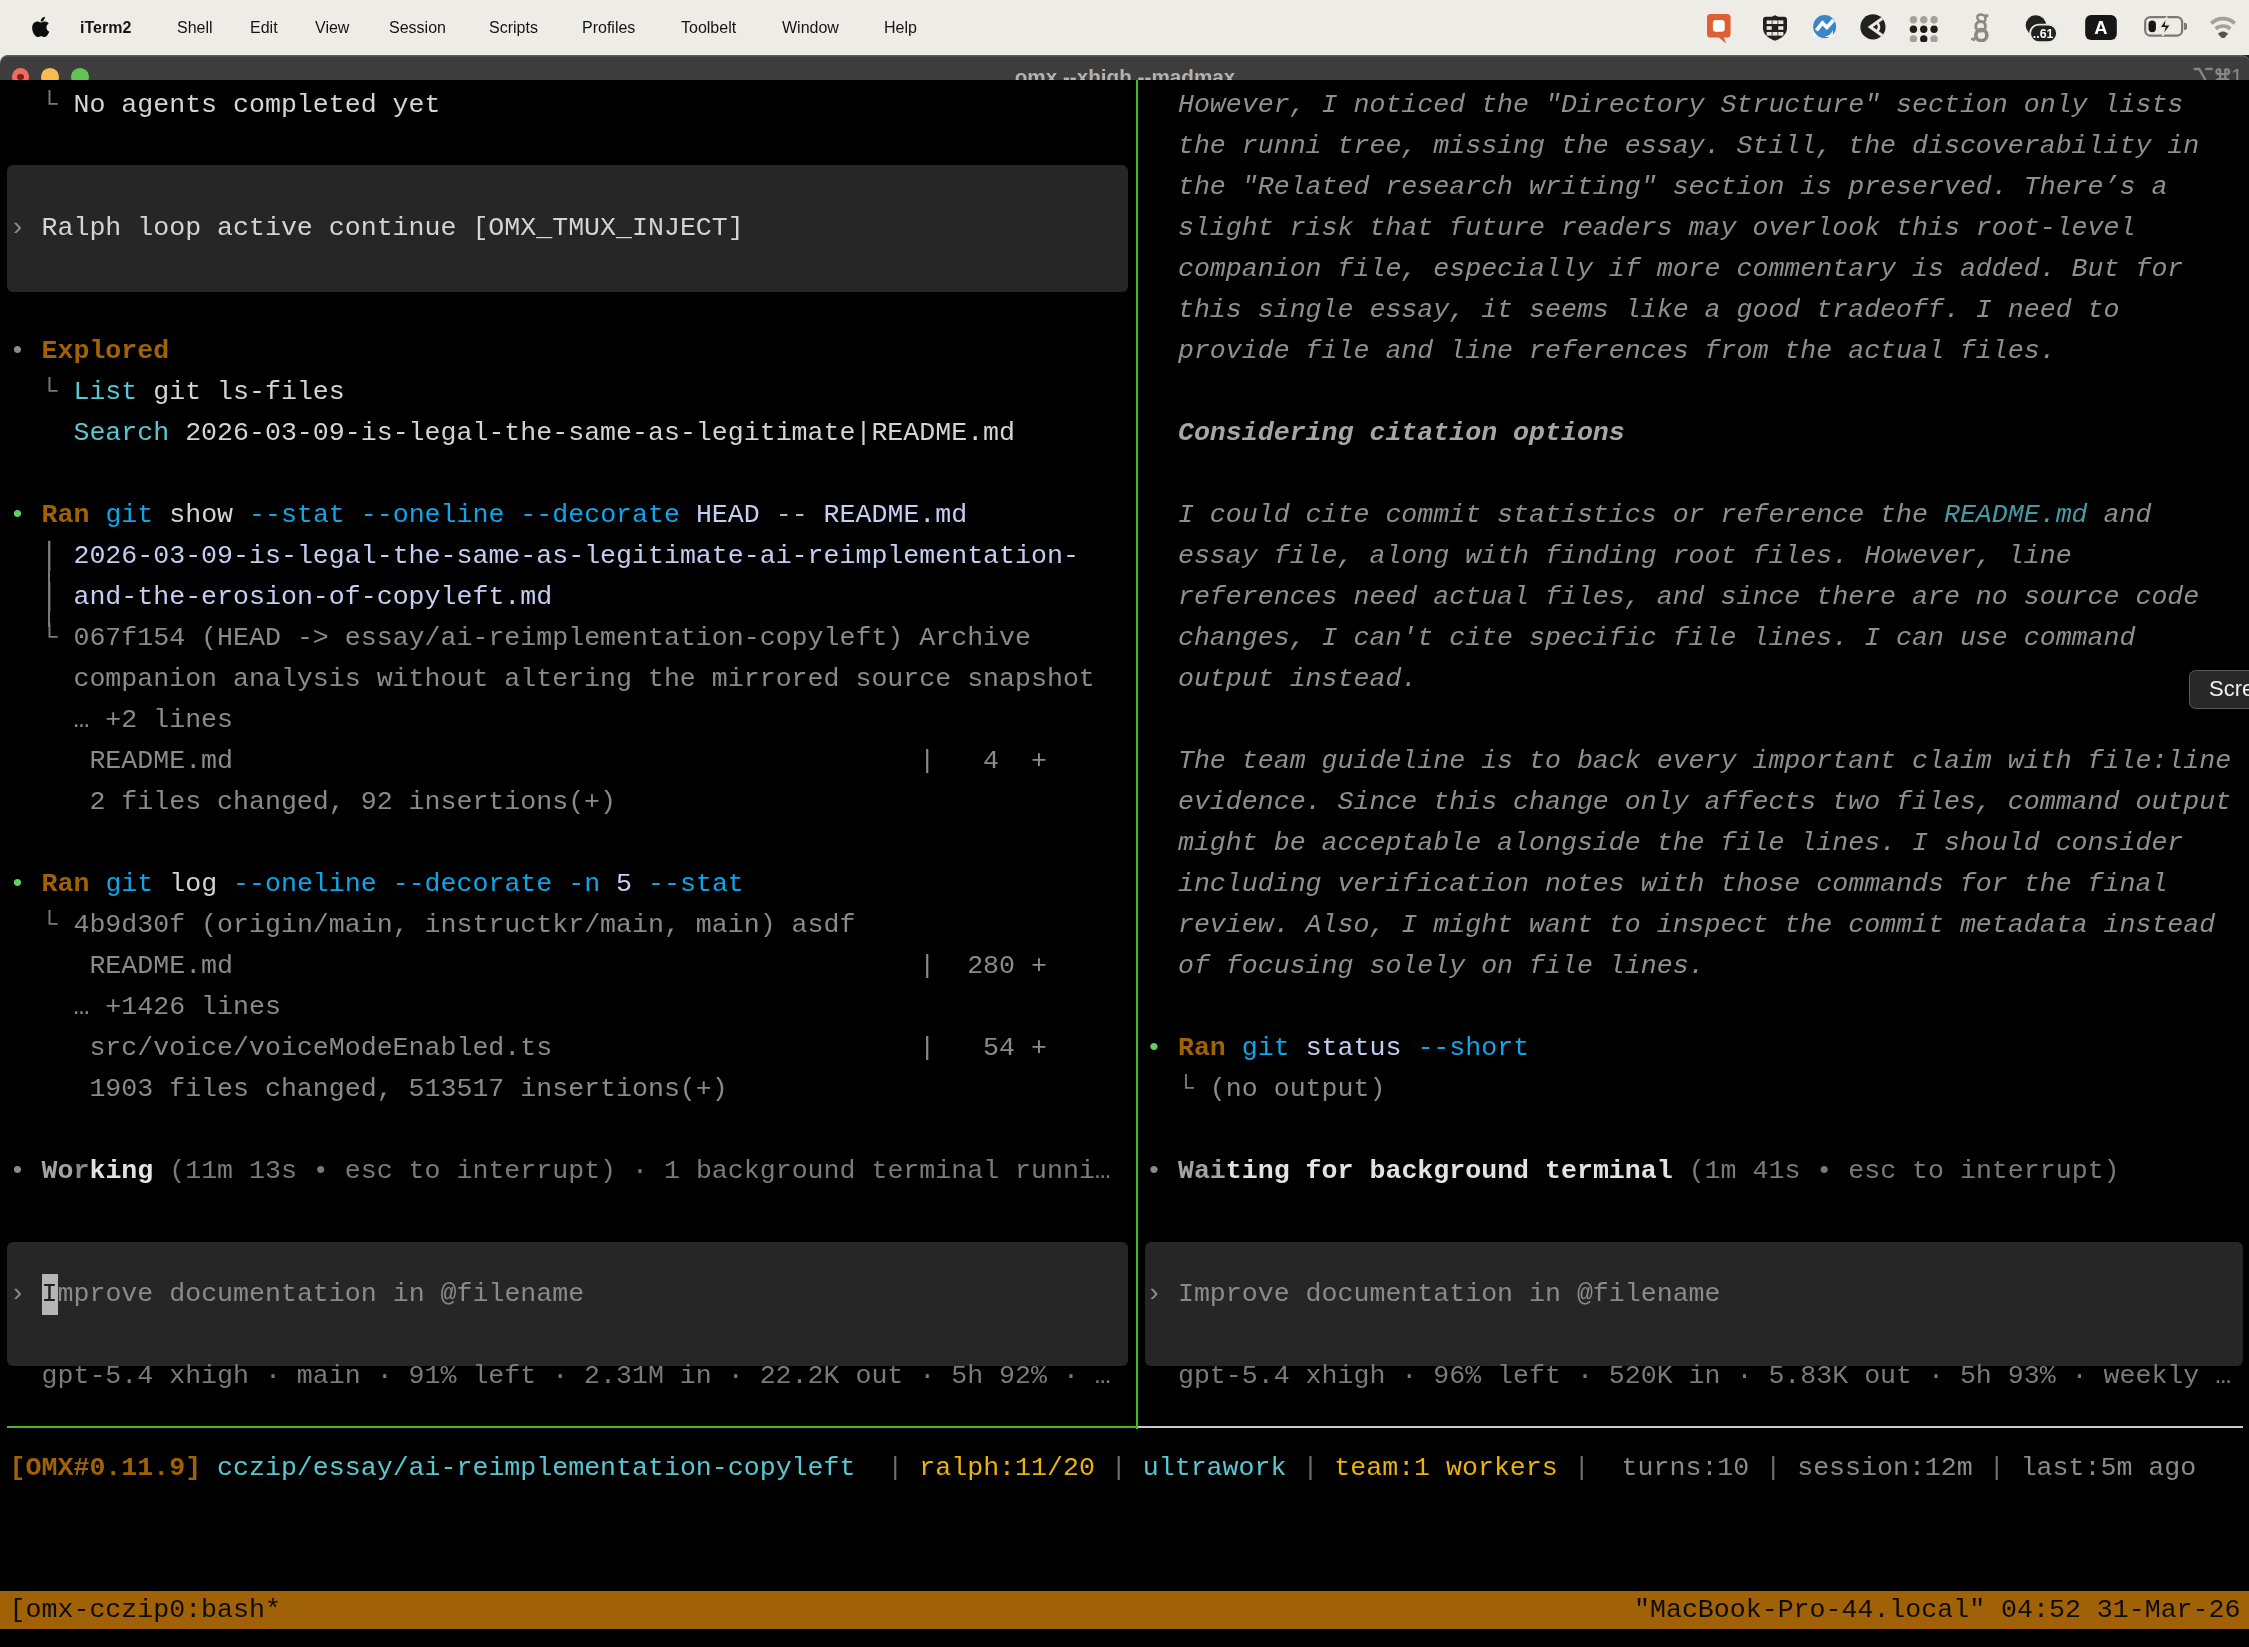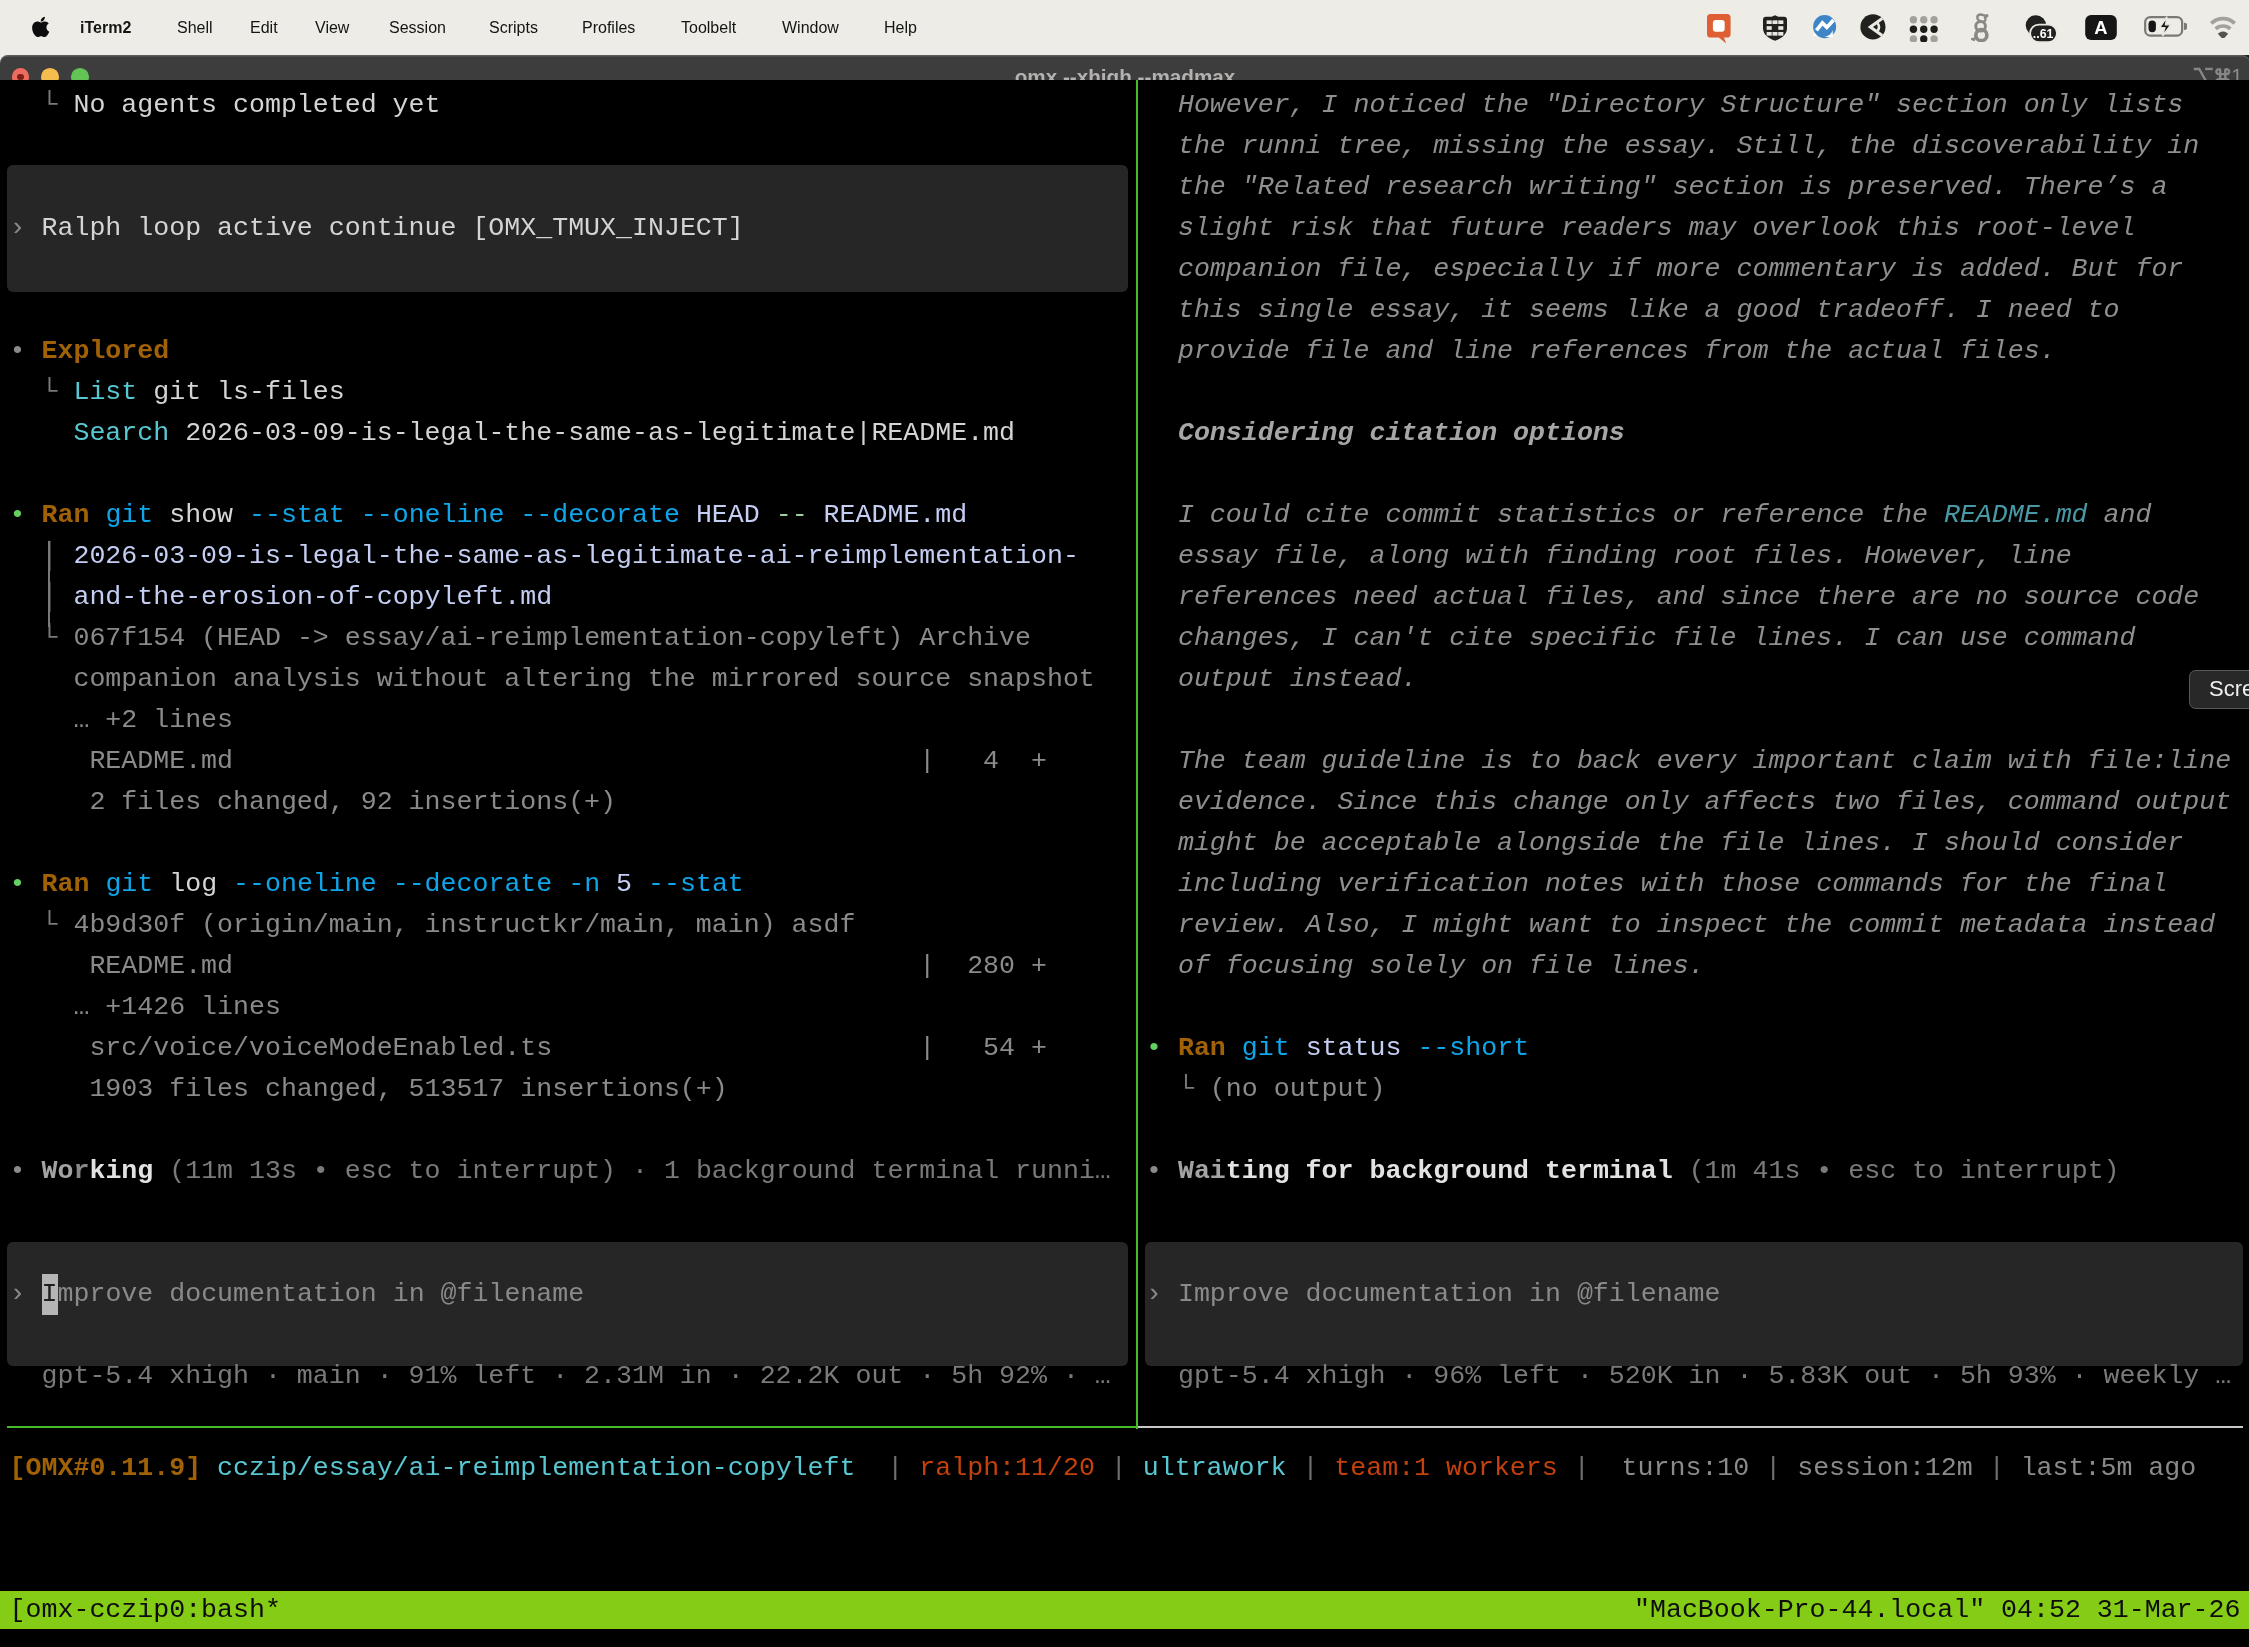--- a/index.html
+++ b/index.html
@@ -14,30 +14,30 @@
 .g{color:#8a8a8a}
 .g2{color:#7a7a7a}
 .g3{color:#6e6e6e}
 .wb{color:#a16207;font-weight:bold}
 .cy{color:#58c7d2}
 .bl{color:#0ea5e9}
 .pk{color:#0ea5e9}
 .lv{color:#c4cdf2}
 .gn{color:#63d15f}
 .tg{color:#9fcf9f}
-.sg{color:#c2410c}
+.sg{color:#eab308}
 .it{font-style:italic;color:#8f8f8f}
 .itb{font-style:italic;color:#a6a6a6;font-weight:bold}
 .cur{display:inline-block;width:16px;height:41px;background:#b5b5b5;color:#1e1e1e}
 .dim{color:#a3a3a3}
 .shm{color:#888888}
 #divider{position:absolute;left:1136px;top:0;width:2.2px;height:1349px;background:#42bd27}
 #bleft{position:absolute;left:6.6px;top:1346px;width:1129px;height:2.2px;background:#42bd27}
 #bright{position:absolute;left:1138px;top:1346px;width:1105px;height:2.2px;background:#c9c9c9}
-#tmux{position:absolute;left:0;top:1591px;width:2250px;height:38px;background:#84cc16}
+#tmux{position:absolute;left:0;top:1591px;width:2250px;height:38px;background:#a16207}
 #tmux pre{color:#0d0d0d;line-height:38px}
 #scre{position:absolute;left:2189px;top:590px;width:81px;height:39px;background:#282828;border:1.5px solid #585858;border-radius:6.6px;font-family:"Liberation Sans",sans-serif;font-size:22px;color:#f0f0f0;line-height:36px;padding-left:19px}
 </style></head>
 <body>
 <div id="menubar">
 <svg style="position:absolute;left:30px;top:11.8px" width="21.4" height="28" viewBox="0 0 170 200">
       <path fill="#0d0d0d" d="M150.37 152.25c-2.45 5.66-5.35 10.87-8.71 15.66-4.58 6.53-8.33 11.05-11.22 13.56-4.48 4.12-9.28 6.23-14.42 6.35-3.69 0-8.14-1.05-13.32-3.18-5.2-2.12-9.97-3.17-14.34-3.17-4.58 0-9.49 1.05-14.75 3.17-5.26 2.13-9.5 3.24-12.74 3.35-4.93.21-9.84-1.96-14.75-6.52-3.13-2.73-7.05-7.41-11.73-14.04-5.03-7.08-9.17-15.29-12.41-24.65-3.47-10.11-5.21-19.9-5.21-29.38 0-10.86 2.35-20.22 7.05-28.07 3.69-6.3 8.6-11.27 14.75-14.92s12.79-5.51 19.95-5.63c3.92 0 9.05 1.21 15.43 3.59 6.36 2.39 10.45 3.6 12.24 3.6 1.34 0 5.88-1.42 13.57-4.24 7.28-2.62 13.42-3.7 18.45-3.28 13.63 1.1 23.87 6.47 30.68 16.15-12.19 7.39-18.22 17.73-18.1 31 .11 10.34 3.86 18.94 11.23 25.77 3.34 3.17 7.07 5.62 11.22 7.36-.9 2.61-1.85 5.11-2.86 7.51zM119.11 29.24c0 8.1-2.96 15.67-8.86 22.67-7.12 8.32-15.73 13.13-25.07 12.38a25.22 25.22 0 0 1-.19-3.07c0-7.78 3.39-16.1 9.4-22.91 3-3.45 6.82-6.31 11.45-8.6 4.62-2.25 8.99-3.5 13.1-3.74.12 1.08.17 2.17.17 3.27z"></path>
     </svg>
 <span class="mi" style="left:80px;font-weight:bold">iTerm2</span>
 <span class="mi" style="left:177px">Shell</span>

